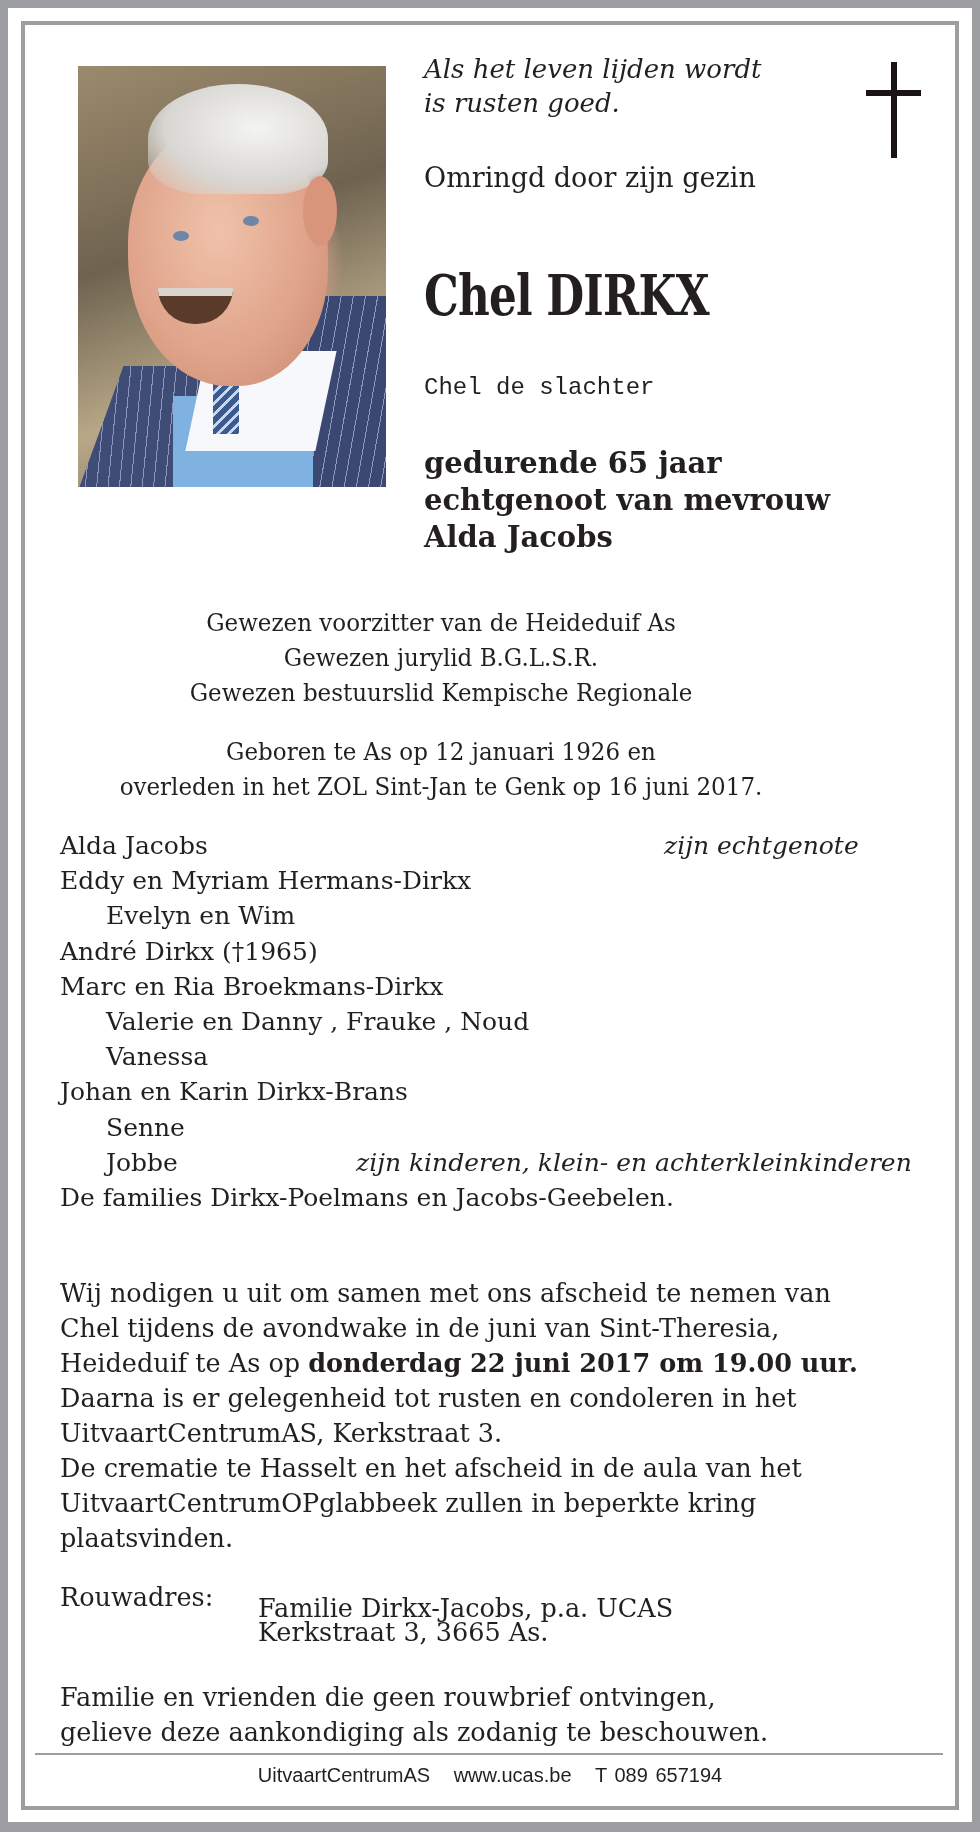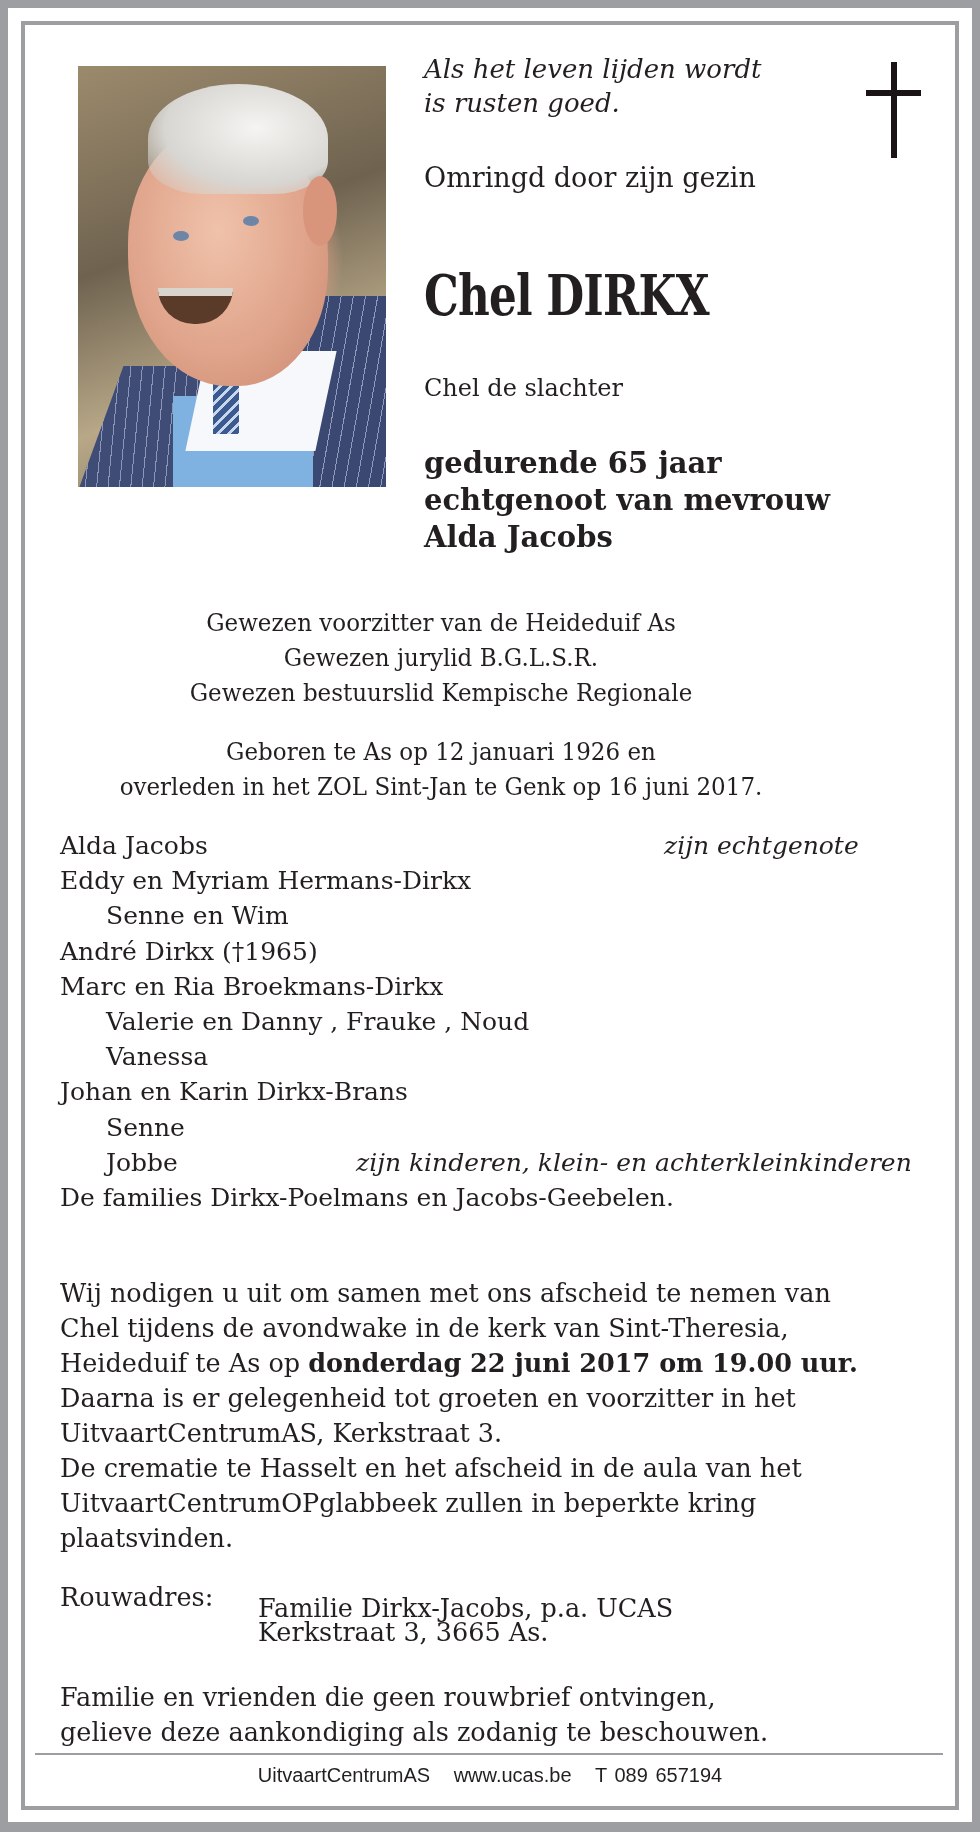--- a/index.html
+++ b/index.html
@@ -71,21 +71,21 @@
     .cross { position: absolute; left: 866px; top: 62px; width: 55px; height: 96px; }
     .cross .v { position: absolute; left: 25px; top: 0; width: 6px; height: 96px; background: #1a1416; }
     .cross .h { position: absolute; left: 0; top: 28px; width: 55px; height: 6px; background: #1a1416; }
 
     .poem { left: 424px; top: 52px; font-style: italic; font-size: 26px; line-height: 34px; }
     .surround { left: 424px; top: 160px; font-size: 27px; line-height: 35px; }
     .name {
       left: 424px; top: 262px; font-size: 56px; line-height: 66px; font-weight: bold;
       transform: scaleX(0.78); transform-origin: left top; letter-spacing: -1px;
     }
-    .nickname { left: 424px; top: 372px; font-size: 24px; line-height: 32px; }
+    .nickname { left: 424px; top: 372px; font-size: 24px; line-height: 32px; font-family: Liberation Mono, monospace; }
     .married { left: 424px; top: 445px; font-size: 29px; line-height: 37px; font-weight: 600; }
 
     .center-block { left: 25px; width: 832px; text-align: center; font-size: 25px; line-height: 35px; }
     .center-block .line { display: block; transform: scaleX(0.92); }
     .roles { top: 605px; }
     .dates { top: 734px; }
 
     .family { left: 60px; top: 828px; width: 880px; font-size: 25px; line-height: 35.2px; }
     .family .row { position: relative; height: 35.2px; white-space: nowrap; }
     .family .row.indent .nm { padding-left: 46px; }
@@ -160,36 +160,36 @@
 </div>
 
 <div class="abs center-block dates">
   <span class="line">Geboren te As op 12 januari 1926 en</span>
   <span class="line">overleden in het ZOL Sint-Jan te Genk op 16 juni 2017.</span>
 </div>
 
 <div class="abs family">
   <div class="row"><span class="nm">Alda Jacobs</span><span class="rel" style="left:604px;top:0;">zijn echtgenote</span></div>
   <div class="row"><span class="nm">Eddy en Myriam Hermans-Dirkx</span></div>
-  <div class="row indent"><span class="nm">Senne en Wim</span></div>
+  <div class="row indent"><span class="nm">Evelyn en Wim</span></div>
   <div class="row"><span class="nm">André Dirkx (†1965)</span></div>
   <div class="row"><span class="nm">Marc en Ria Broekmans-Dirkx</span></div>
   <div class="row indent"><span class="nm">Valerie en Danny , Frauke , Noud</span></div>
   <div class="row indent"><span class="nm">Vanessa</span></div>
   <div class="row"><span class="nm">Johan en Karin Dirkx-Brans</span></div>
   <div class="row indent"><span class="nm">Senne</span></div>
   <div class="row indent"><span class="nm">Jobbe</span><span class="rel" style="left:296px;top:0;">zijn kinderen, klein- en achterkleinkinderen</span></div>
   <div class="row"><span class="nm">De families Dirkx-Poelmans en Jacobs-Geebelen.</span></div>
 </div>
 
 <div class="abs invite">
   <span class="line">Wij nodigen u uit om samen met ons afscheid te nemen van</span>
-  <span class="line">Chel tijdens de avondwake in de kerk van Sint-Theresia,</span>
+  <span class="line">Chel tijdens de avondwake in de juni van Sint-Theresia,</span>
   <span class="line"><span>Heideduif te As op </span><b>donderdag 22 juni 2017 om 19.00 uur.</b></span>
-  <span class="line">Daarna is er gelegenheid tot groeten en voorzitter in het</span>
+  <span class="line">Daarna is er gelegenheid tot rusten en condoleren in het</span>
   <span class="line">UitvaartCentrumAS,  Kerkstraat 3.</span>
   <span class="line">De crematie te Hasselt en het afscheid in de aula van het</span>
   <span class="line">UitvaartCentrumOPglabbeek zullen in beperkte kring</span>
   <span class="line">plaatsvinden.</span>
 </div>
 
 <div class="abs address">
   <span class="label">Rouwadres:</span>
   <span class="val" style="top:11px;">Familie Dirkx-Jacobs, p.a. UCAS</span>
   <span class="val" style="top:35px;">Kerkstraat 3, 3665 As.</span>

